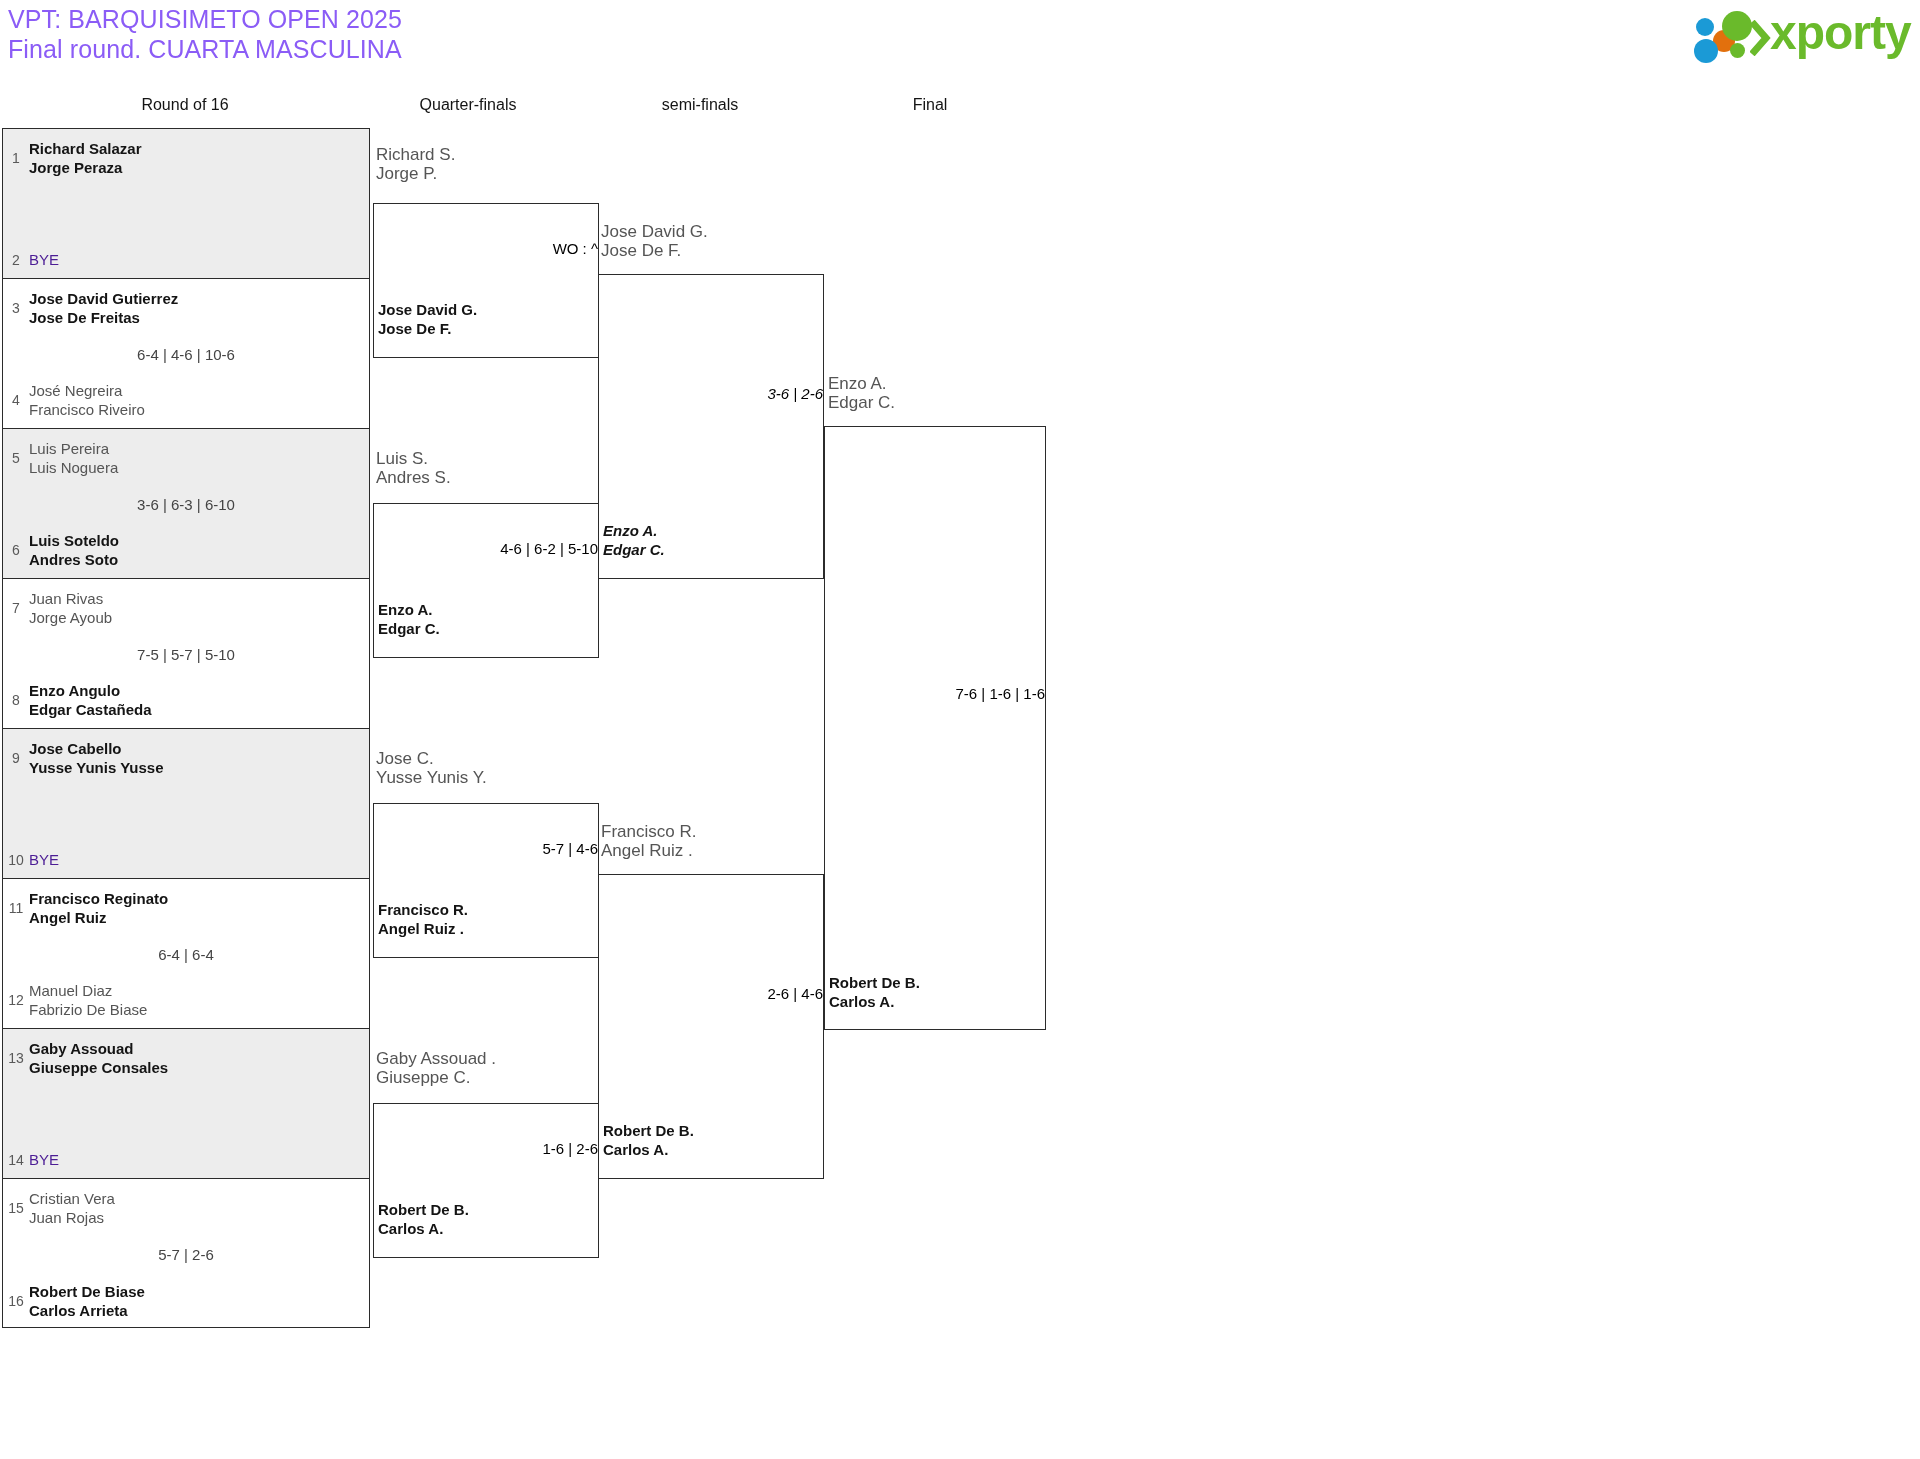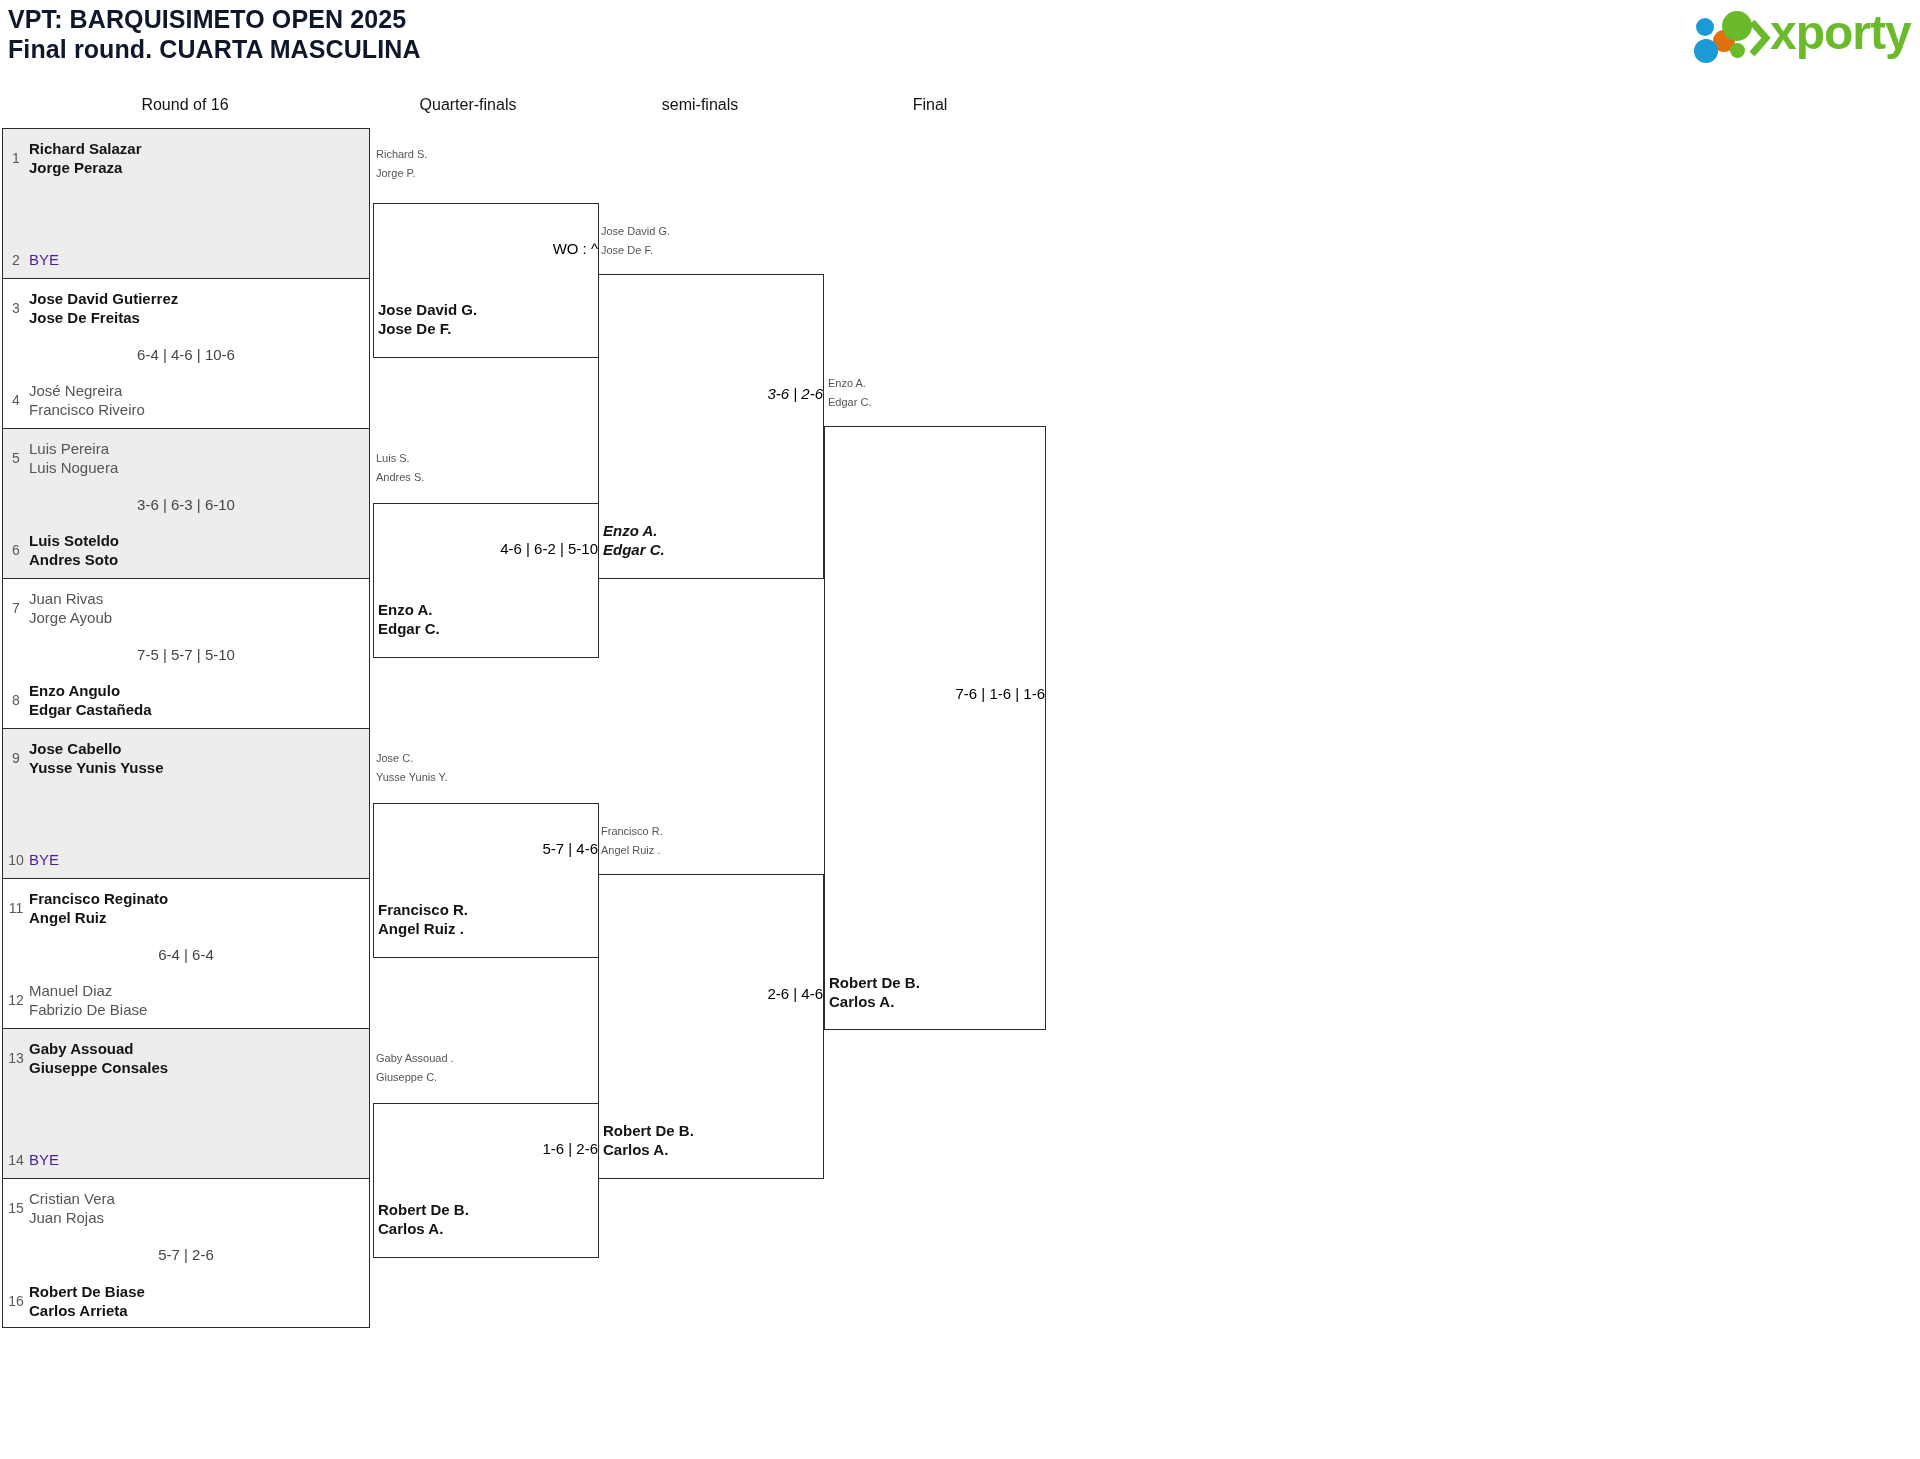--- a/index.html
+++ b/index.html
@@ -23,22 +23,22 @@
     width: 1920px;
     height: 78px;
   }
   #title-block {
     position: absolute;
     left: 8px;
     top: 4px;
   }
   .title-line {
     font-size: 25px;
-    font-weight: bold;
-    color: #0f172a;
+    font-weight: normal;
+    color: #8b5cf6;
     line-height: 30px;
     white-space: nowrap;
     letter-spacing: 0.1px;
   }
 
   
   #logo {
     position: absolute;
     left: 1694px;
     top: 6px;
@@ -151,21 +151,21 @@
     position: absolute;
     left: 0;
     width: 100%;
     text-align: right;
     font-size: 15px;
     color: #000000;
   }
   
   .entry-up {
     position: absolute;
-    font-size: 11px;
+    font-size: 17px;
     line-height: 19px;
   }
   
   .entry-down {
     position: absolute;
     font-size: 15px;
     line-height: 19px;
   }
   .entry-up.loser, .entry-down.loser { color: #555555; font-weight: normal; }
   .entry-up.winner, .entry-down.winner { color: #141414; font-weight: bold; }

